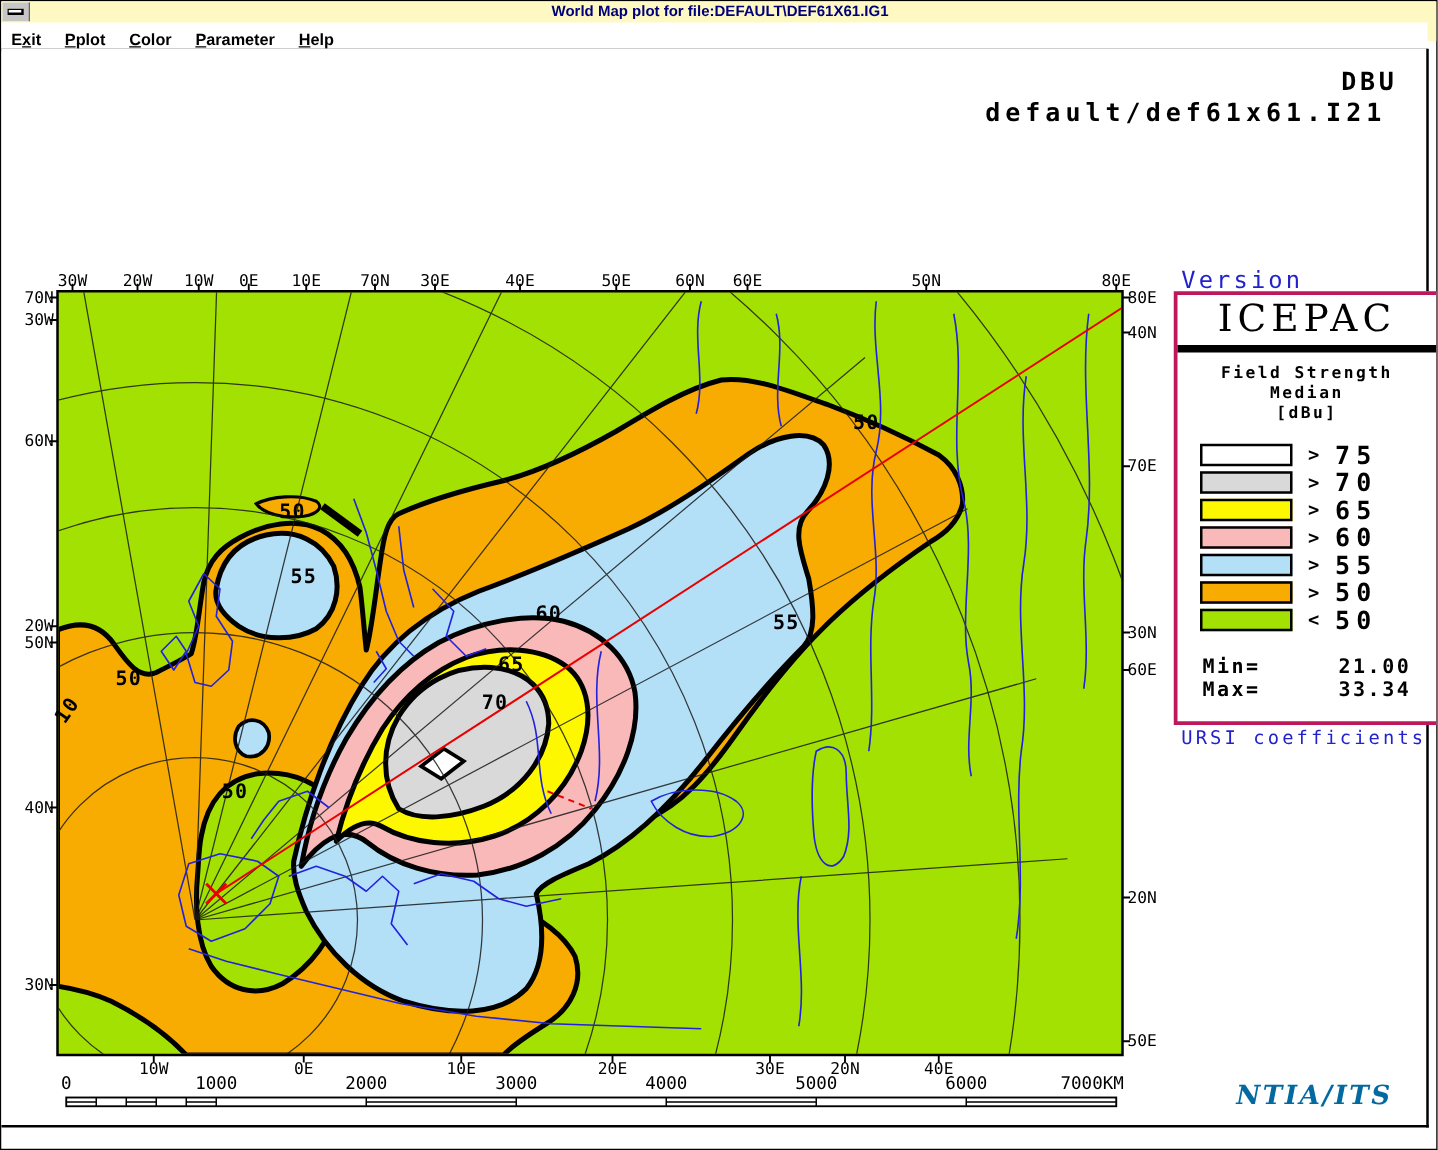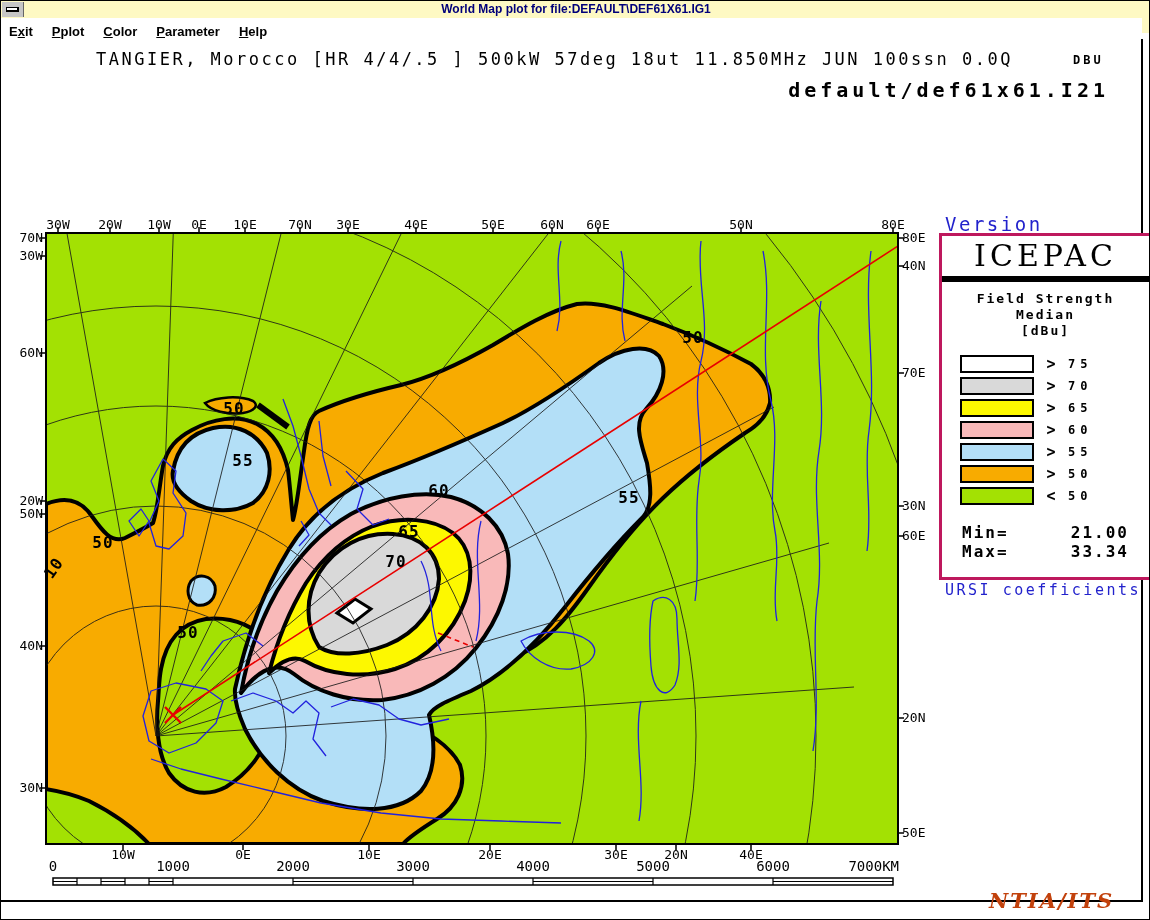--- a/index.html
+++ b/index.html
@@ -13,37 +13,37 @@
   .titlebar { position:absolute; left:0; top:0; width:1150px; height:32px; background:#fef9c3; }
   .sysbox { position:absolute; left:1px; top:1px; width:22px; height:15px; background:#c6c6c6; border-right:1px solid #666; }
   .sysbox .dash { position:absolute; left:4px; top:5px; width:13px; height:5px; background:#fff; border:1px solid #000; border-right-width:2px; border-bottom-width:2px; }
   .title-text { position:absolute; left:0; top:1px; width:1150px; text-align:center; font:bold 12px "Liberation Sans", sans-serif; color:#00007a; }
   .menubar { position:absolute; left:0; top:17px; width:1141px; height:23px; background:#fff; border-bottom:2px solid #000; display:flex; align-items:flex-end; padding-left:8px; }
   .menu-item { font:bold 13px "Liberation Sans", sans-serif; color:#000; margin-right:19px; cursor:default; }
   .menu-item .u { text-decoration:underline; }
   .content-frame { position:absolute; left:0; top:38px; width:1142px; height:863px; background:#fff; border-right:2px solid #000; border-bottom:2px solid #000; }
   
   .hdr-title { position:absolute; left:95px; top:48px; font-size:17px; letter-spacing:2.5px; color:#000; white-space:nowrap; }
-  .hdr-dbu { position:absolute; left:1072px; top:52px; font-weight:bold; font-size:12px; letter-spacing:3px; }
+  .hdr-dbu { position:absolute; left:1072px; top:52px; font-weight:bold; font-size:20px; letter-spacing:3px; }
   .hdr-file { position:absolute; right:40px; top:77px; font-weight:bold; font-size:20px; letter-spacing:4px; }
   
   .version { position:absolute; left:944px; top:212px; font-size:19px; letter-spacing:2.5px; color:#2222cc; }
   .legend { position:absolute; left:938px; top:232px; width:213px; height:347px; border:3px solid #be185d; background:#fff; }
   .legend .lg-title { font-family:"DejaVu Serif", serif; font-size:30px; letter-spacing:4px; text-align:center; padding:2px 0 3px 0; border-bottom:6px solid #000; }
   .legend .lg-sub { text-align:center; font-weight:bold; font-size:13px; letter-spacing:2px; line-height:16px; }
   .legend .lg-sub-wrap { margin-top:9px; }
   .lg-rows { margin-top:14px; }
   .lg-row { display:flex; align-items:center; height:22px; padding-left:18px; }
   .lg-swatch { width:74px; height:18px; border:2px solid #000; flex:none; }
   .lg-op { width:34px; text-align:center; font-weight:bold; font-size:15px; }
-  .lg-val { font-weight:bold; font-size:12px; letter-spacing:5px; }
+  .lg-val { font-weight:bold; font-size:20px; letter-spacing:5px; }
   .lg-minmax { margin-top:16px; padding:0 20px; }
   .lg-mm-row { display:flex; justify-content:space-between; font-weight:bold; font-size:16px; letter-spacing:2px; line-height:19px; }
   .ursi { position:absolute; left:944px; top:580px; font-size:15px; letter-spacing:2.5px; color:#2222cc; }
-  .brand { position:absolute; left:988px; top:887px; font-family:"DejaVu Serif", serif; font-style:italic; font-weight:bold; font-size:21px; letter-spacing:2px; color:#c2410c; }
+  .brand { position:absolute; left:988px; top:862px; font-family:"DejaVu Serif", serif; font-style:italic; font-weight:bold; font-size:21px; letter-spacing:2px; color:#0369a1; }
   
   svg.map { position:absolute; left:0; top:0; }
   svg text { font-family:"DejaVu Sans Mono", monospace; }
   .ax { font-size:13px; fill:#000; }
   .cl { font-size:16px; font-weight:bold; fill:#000; letter-spacing:1px; }
   .sc { font-size:14px; fill:#000; }
 </style>
 </head>
 <body>
 
@@ -236,21 +236,20 @@
         <text class="sc" x="652" y="870">5000</text>
         <text class="sc" x="772" y="870">6000</text>
         <text class="sc" x="898" y="870" text-anchor="end">7000KM</text>
       </g>
       <rect x="52" y="877" width="840" height="7" fill="#fff" stroke="#000" stroke-width="1.5"></rect>
       <path stroke="#000" stroke-width="1.2" d="M76,877V884 M100,877V884 M124,877V884 M148,877V884 M172,877V884 M292,877V884 M412,877V884 M532,877V884 M652,877V884 M772,877V884"></path>
       <path stroke="#000" stroke-width="1.2" d="M52,880.5H76 M100,880.5H124 M148,880.5H172 M292,880.5H412 M532,880.5H652 M772,880.5H892"></path>
     </g>
   </svg>
 
-  <div class="hdr-title">TANGIER, Morocco [HR 4/4/.5 ] 500kW 57deg 18ut 11.850MHz JUN 100ssn 0.0Q</div>
   <div class="hdr-dbu">DBU</div>
   <div class="hdr-file">default/def61x61.I21</div>
 
   <div class="version">Version 951006W</div>
   <div class="legend">
     <div class="lg-title">ICEPAC</div>
     <div class="lg-sub-wrap">
       <div class="lg-sub">Field Strength</div>
       <div class="lg-sub">Median</div>
       <div class="lg-sub">[dBu]</div>

